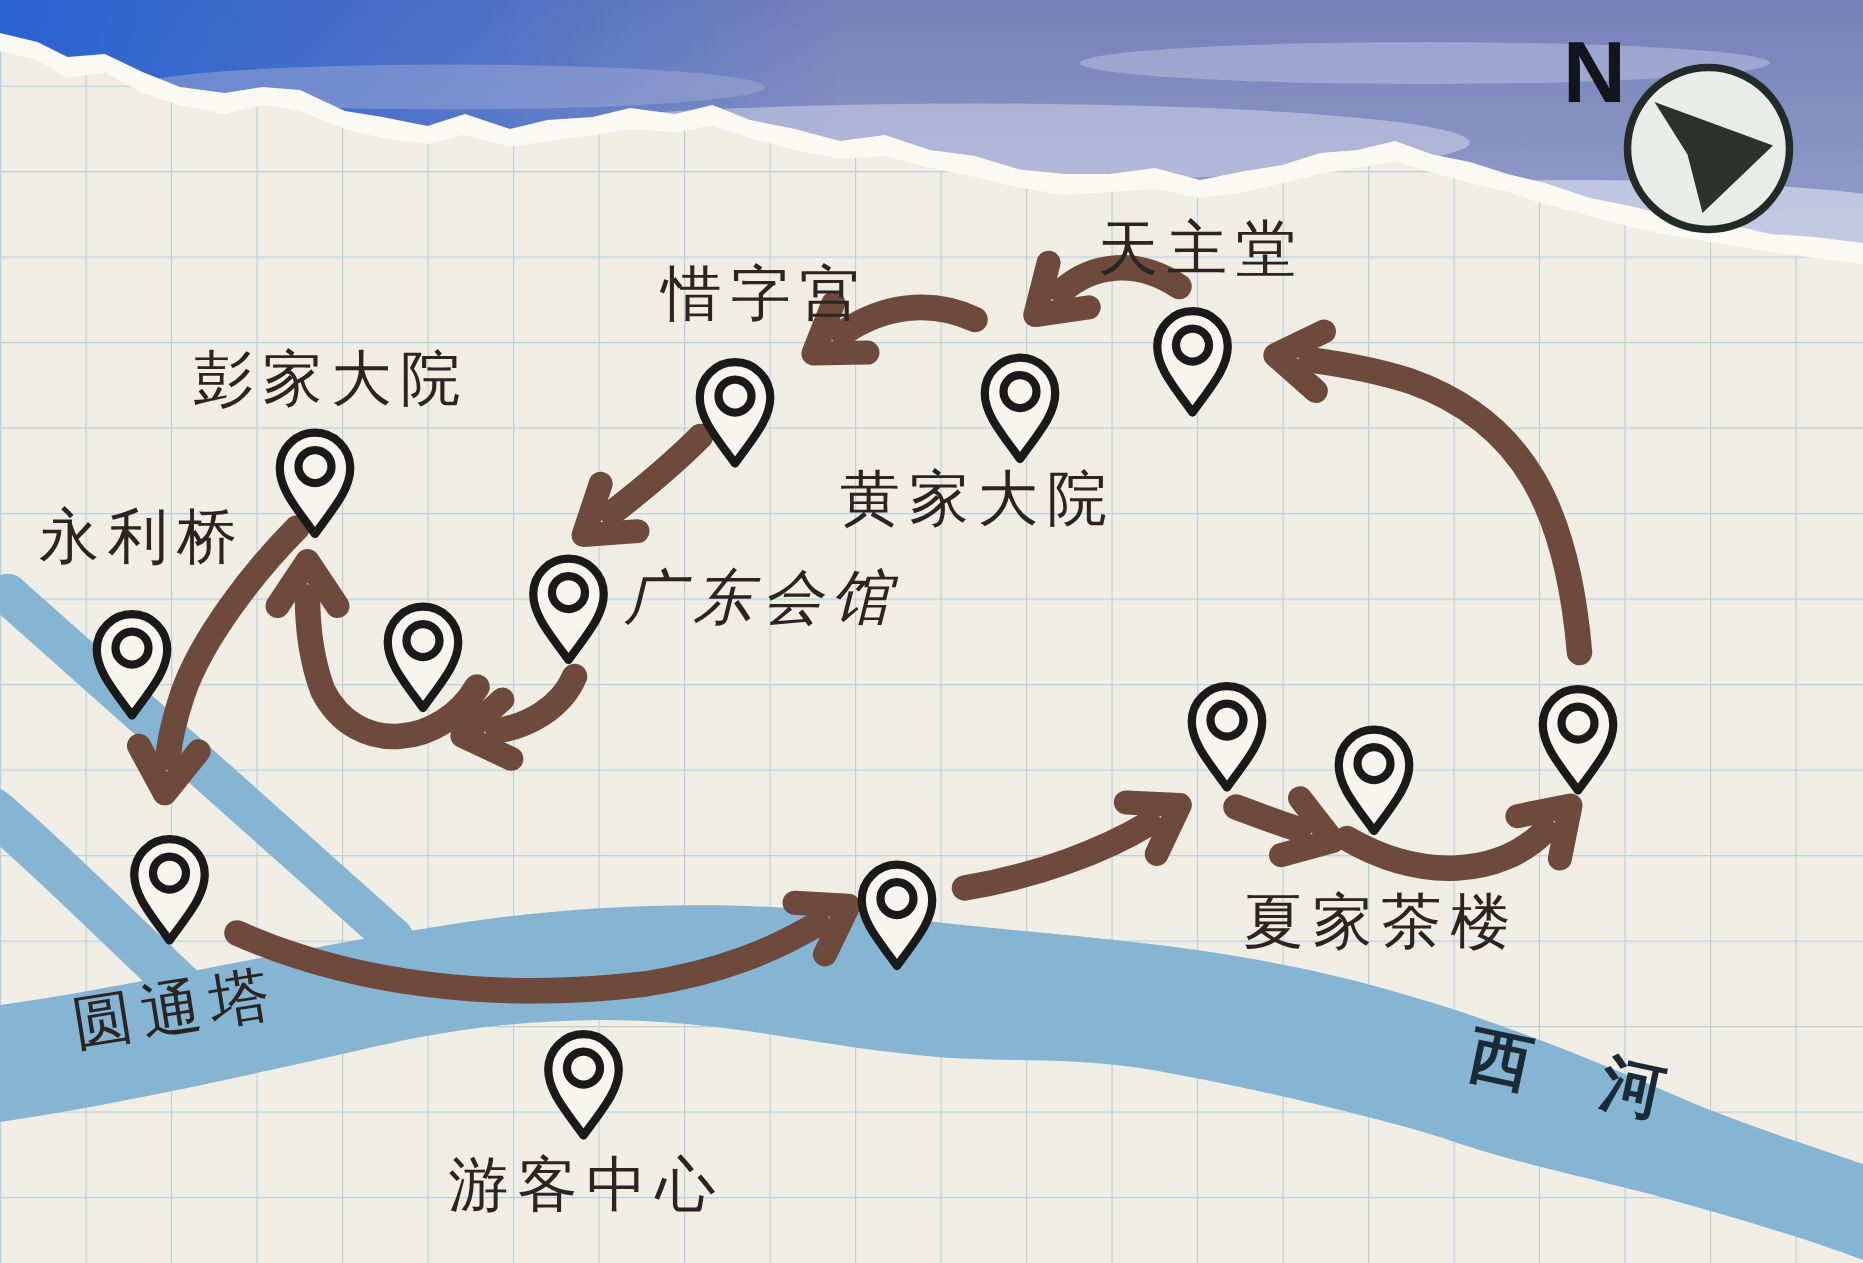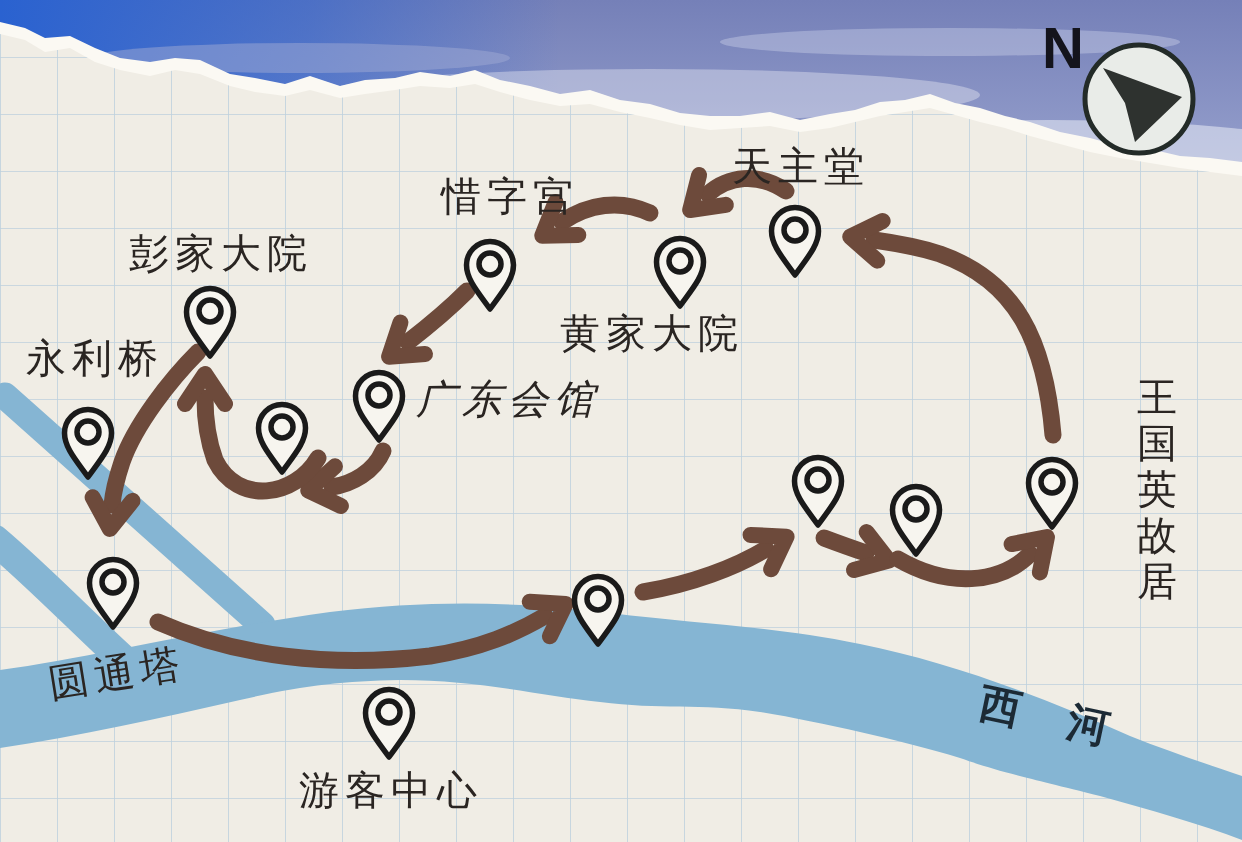--- a/index.html
+++ b/index.html
@@ -129,19 +129,18 @@
   </svg>
 
   <div class="labels-layer" id="labels-layer">
     <div class="river-label">西河</div>
   <div class="loc-label" style="left: 801px; top: 166px;">天主堂</div>
       <div class="loc-label" style="left: 491px; top: 196px; margin-left: 19px;">惜字宫</div>
       <div class="loc-label" style="left: 652px; top: 333px;">黄家大院</div>
       <div class="loc-label" style="left: 221px; top: 253px;">彭家大院</div>
       <div class="loc-label" style="left: 95px; top: 358px;">永利桥</div>
       <div class="loc-label" style="left: 508px; top: 399px; font-style: italic;">广东会馆</div>
-      <div class="loc-label" style="left: 1160px; top: 489px;">王国英
-故居</div>
+      <div class="loc-label" style="left: 921px; top: 615px;">夏家茶楼</div>
       <div class="loc-label" style="left: 117px; top: 673px; transform: translate(-50%, -50%) rotate(-9deg);">圆通塔</div>
       <div class="loc-label" style="left: 391px; top: 790px;">游客中心</div>
     </div>
 
 </div>
 
 </body></html>

